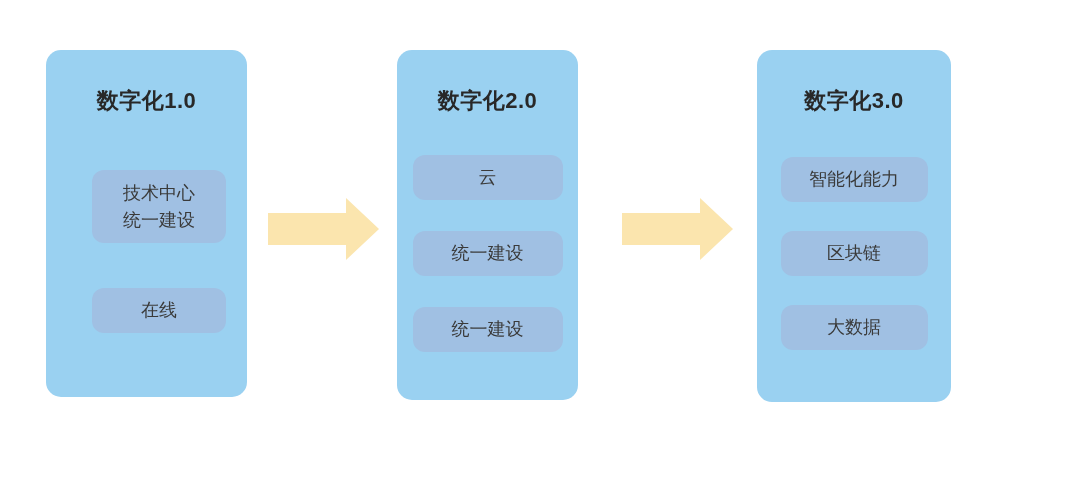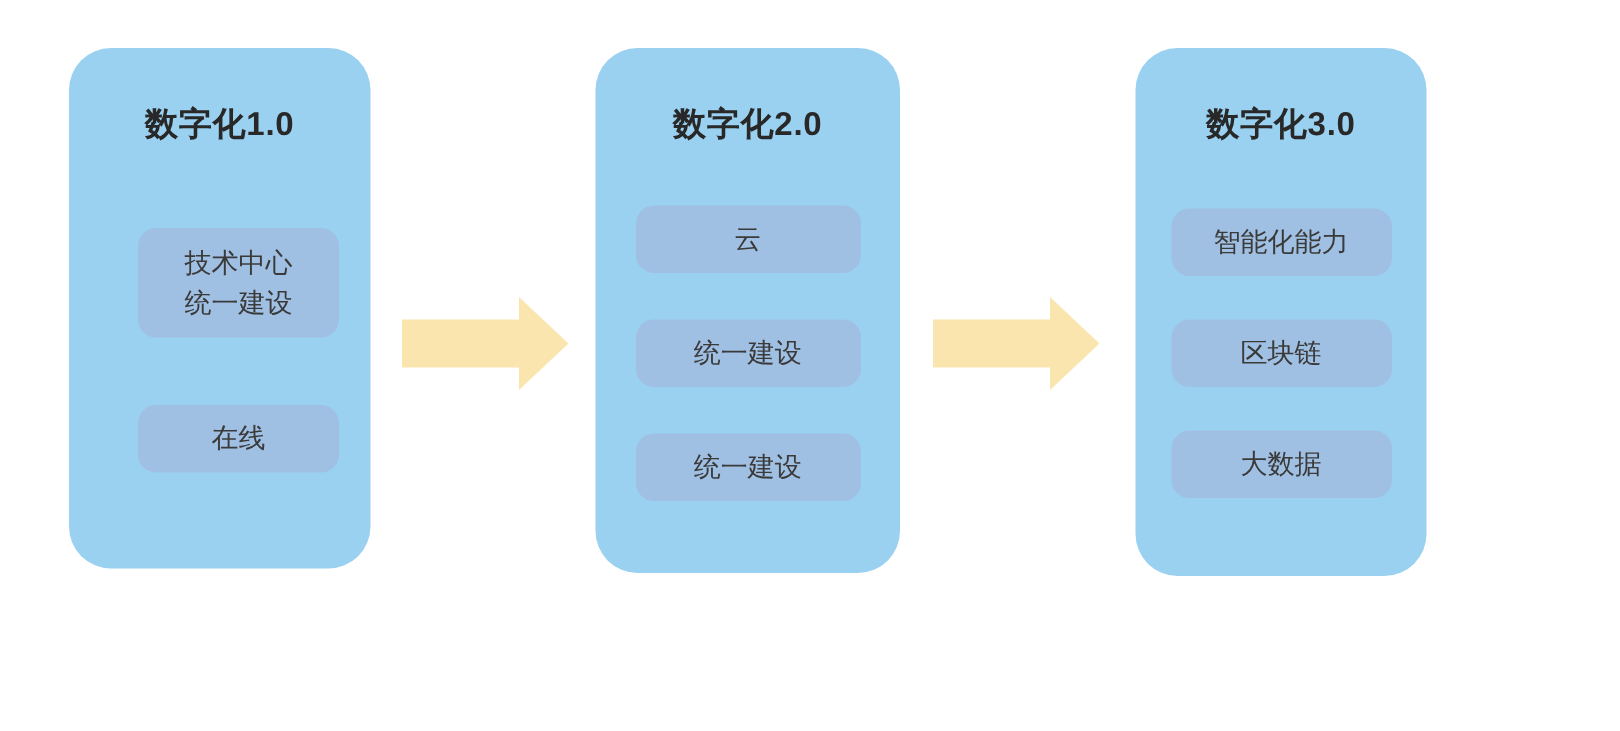--- a/index.html
+++ b/index.html
@@ -10,26 +10,26 @@
   .stage {
     position: relative;
     width: 1080px;
     height: 487px;
     background: var(--page-bg, #ffffff);
     font-family: "Liberation Sans", "DejaVu Sans", sans-serif;
     overflow: hidden;
   }
   .panel {
     position: absolute;
-    top: 32px;
-    border-radius: 28px;
+    top: 50px;
+    border-radius: 15px;
     background: var(--panel-bg, #9AD1F1);
   }
   .panel-1 { left: 46px;  width: 201px; height: 347px; }
-  .panel-2 { left: 397px; width: 203px; height: 350px; }
+  .panel-2 { left: 397px; width: 181px; height: 350px; }
   .panel-3 { left: 757px; width: 194px; height: 352px; }
   .panel-title {
     position: absolute;
     top: 36px;
     left: 0;
     width: 100%;
     text-align: center;
     font-size: 22px;
     font-weight: bold;
     color: var(--title-text, #282828);

